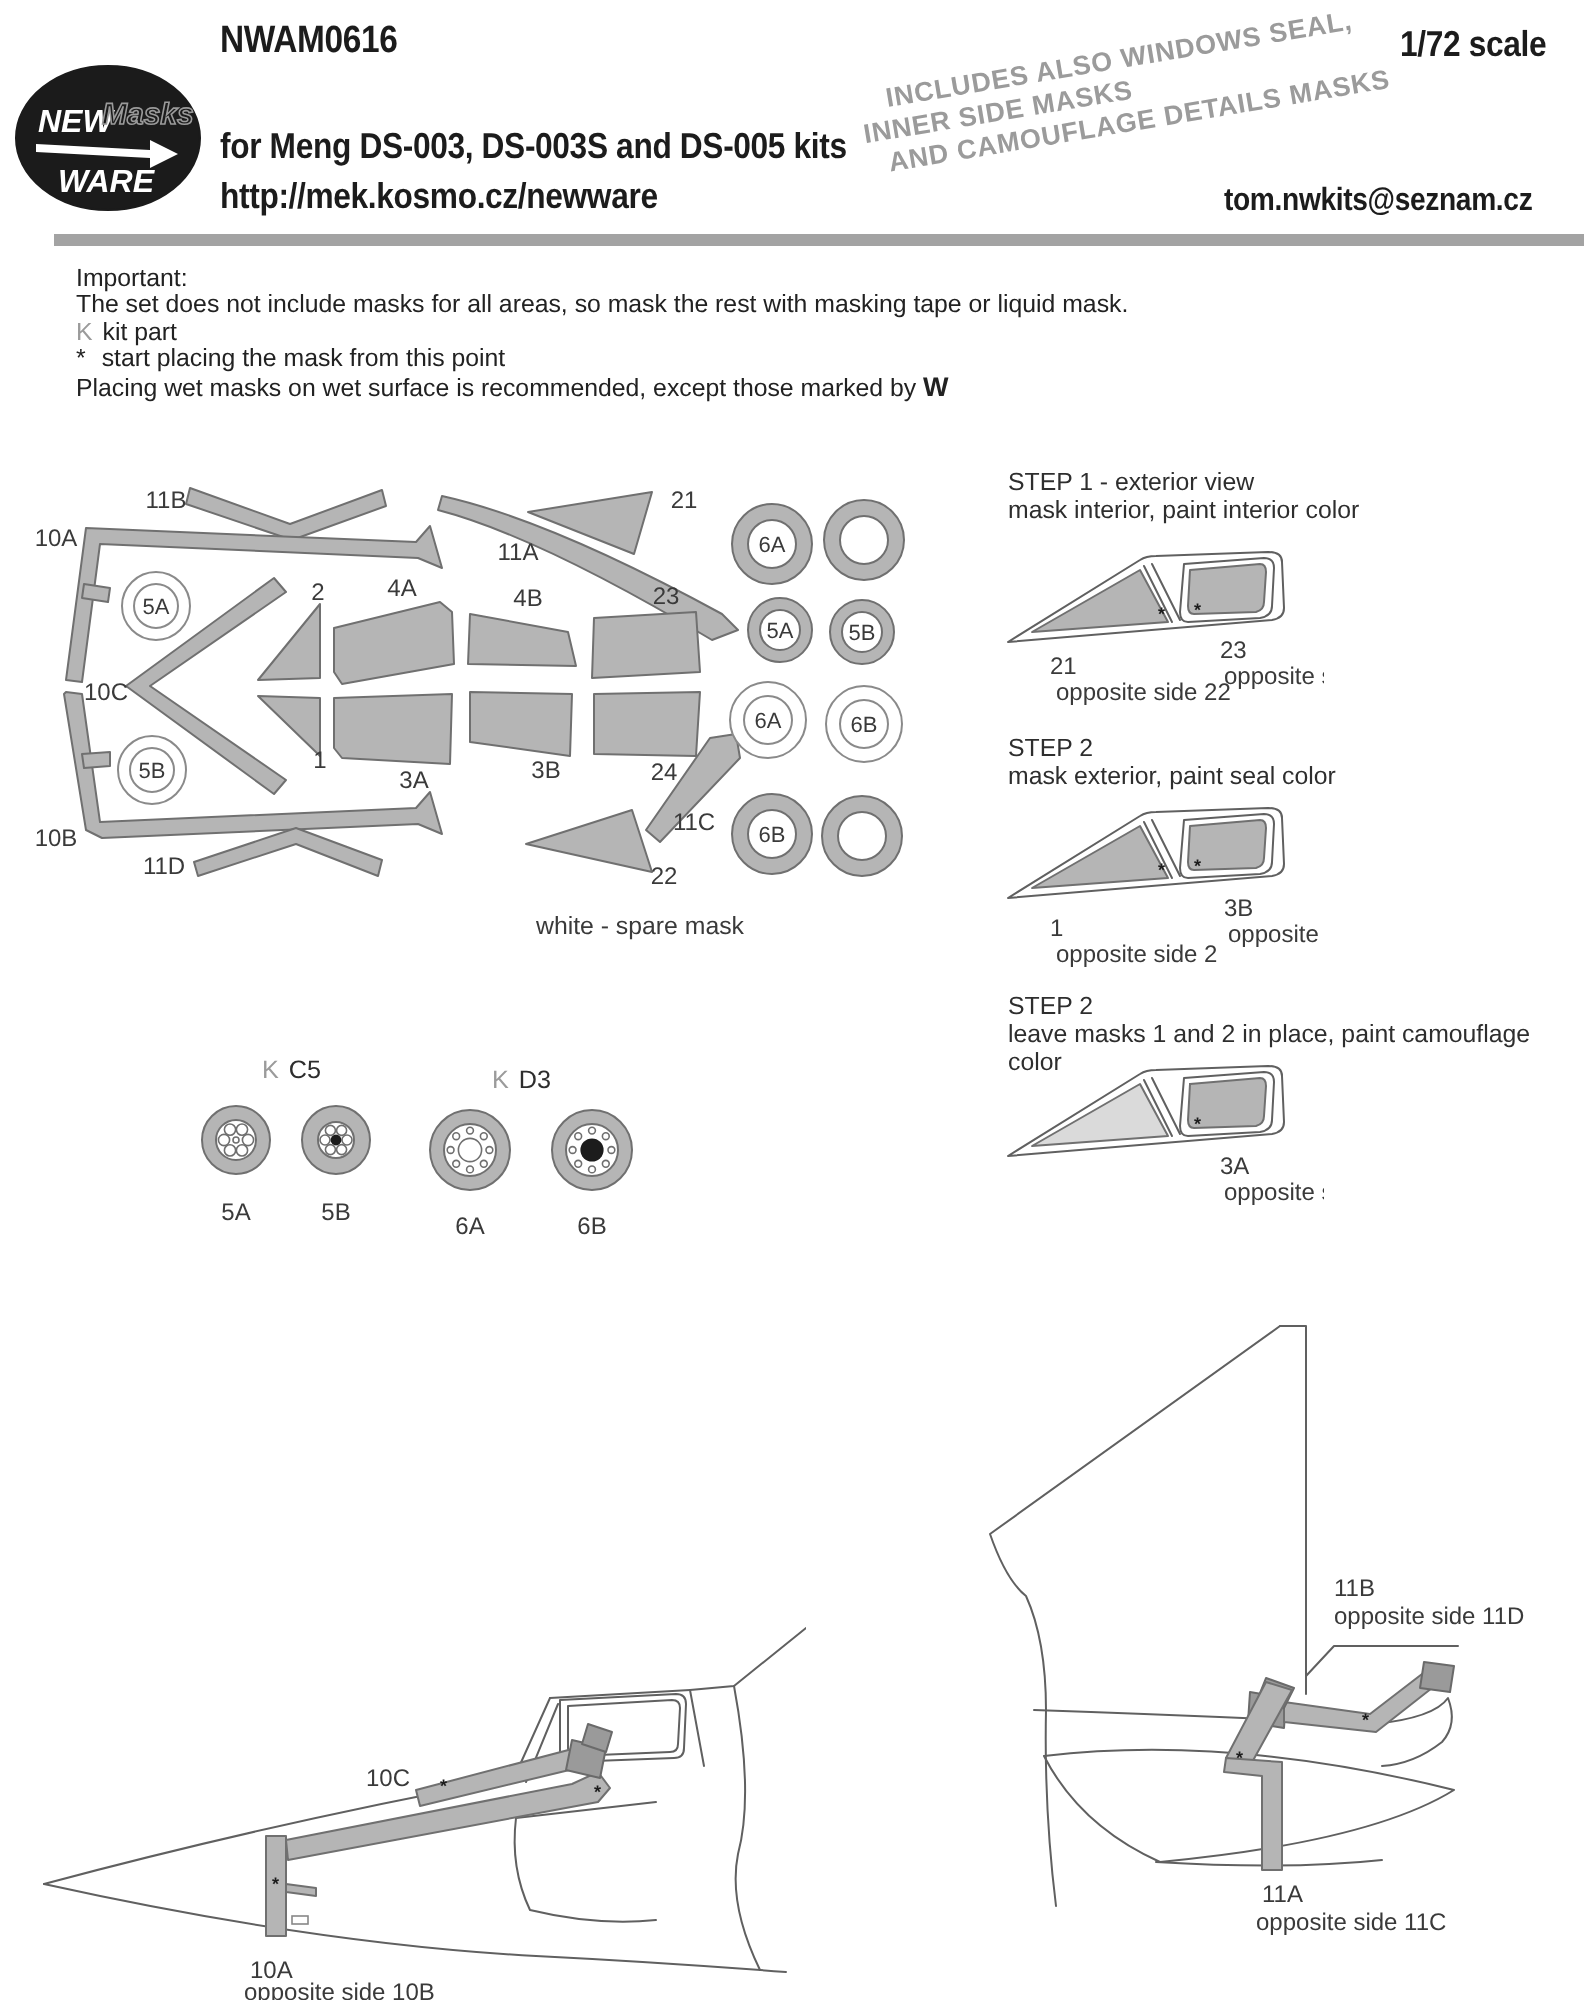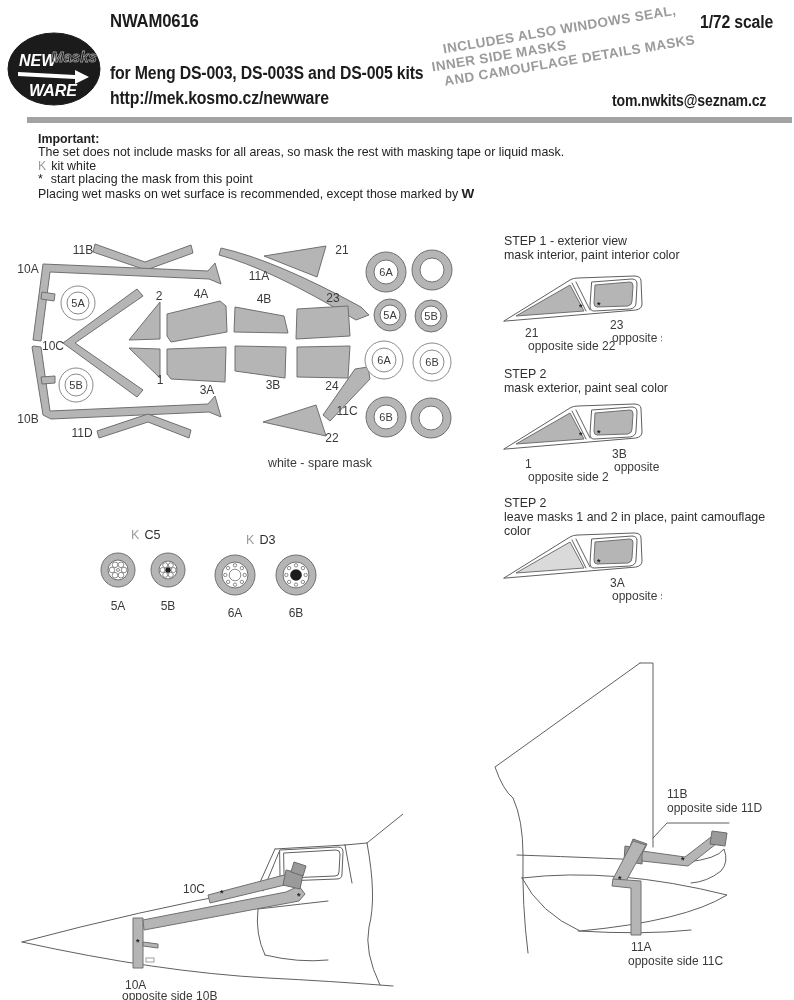--- a/index.html
+++ b/index.html
@@ -11,21 +11,21 @@
   .hdr-part{font-size:19px;}
   .hdr-title{font-size:18px;}
   .hdr-url{font-size:18px;}
   .scale{font-size:18px;}
   .email{font-size:16px;}
   .note-rot{transform:rotate(-9.5deg);transform-origin:0 0;color:#9b9b9b;font-weight:bold;
             font-size:13.5px;line-height:16px;letter-spacing:0.4px;white-space:nowrap;}
   .note-l1{margin-left:14px;} .note-l3{margin-left:10px;}
   .divider{background:#a3a3a3;height:6px;}
   .imp{font-size:12.4px;line-height:13.4px;color:#222;}
-  .imp b.h{font-weight:bold;}
+  .imp b.h{font-weight:normal;}
   .gray-k{color:#9b9b9b;}
   .stephead{font-size:12.4px;line-height:14px;color:#2e2e2e;}
   .caption{font-size:12.4px;color:#3a3a3a;}
   .wheelhead{font-size:12.6px;color:#2e2e2e;}
   svg text{font-family:"Liberation Sans", sans-serif;}
   .lbl{font-size:12px;fill:#3a3a3a;}
   .clbl{font-size:11px;fill:#3a3a3a;}
   .mark{font-size:9px;fill:#1c1c1c;font-weight:bold;}
   .mp{fill:#b5b5b5;stroke:#707070;stroke-width:1;stroke-linejoin:round;}
   .mpd{fill:#9a9a9a;stroke:#6a6a6a;stroke-width:1;stroke-linejoin:round;}
@@ -70,21 +70,21 @@
   </div>
   <div class="abs" style="left:612px;top:92px;">
     <span class="cond email">tom.nwkits@seznam.cz</span>
   </div>
 
   <div class="abs divider" style="left:27px;top:117px;width:765px;"></div>
 
   <div class="abs imp" style="left:38px;top:133px;width:540px;">
     <div><b class="h">Important:</b></div>
     <div>The set does not include masks for all areas, so mask the rest with masking tape or liquid mask.</div>
-    <div><span class="gray-k">K</span><span style="margin-left:5px;">kit white</span></div>
+    <div><span class="gray-k">K</span><span style="margin-left:5px;">kit part</span></div>
     <div><span>*</span><span style="margin-left:8px;">start placing the mask from this point</span></div>
     <div><span>Placing wet masks on wet surface is recommended, except those marked by </span><b style="font-size:13.5px;">W</b></div>
   </div>
 
   <svg class="abs" style="left:13px;top:236px;" width="470" height="222" viewBox="0 0 470 222">
 
     <path class="mp" d="M82,8 L132,26 L178,9 L180,17 L133,34 L80,16 Z"></path>
     <path class="mp" d="M30,28 L195,35 L202,27 L208,48 L196,43 L37,36 L28,105 L20,104 Z"></path>
     <path class="mp" d="M29,56 L42,58 L41,65 L28,63 Z"></path>
     <path class="mp" d="M124,53 L130,60 L62,107 L130,154 L124,161 L50,107 Z"></path>

